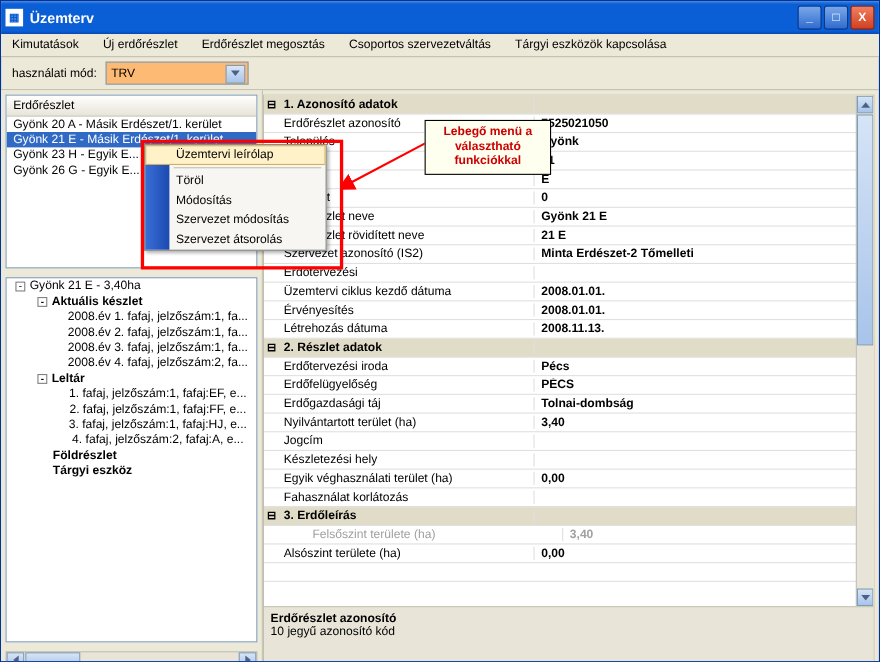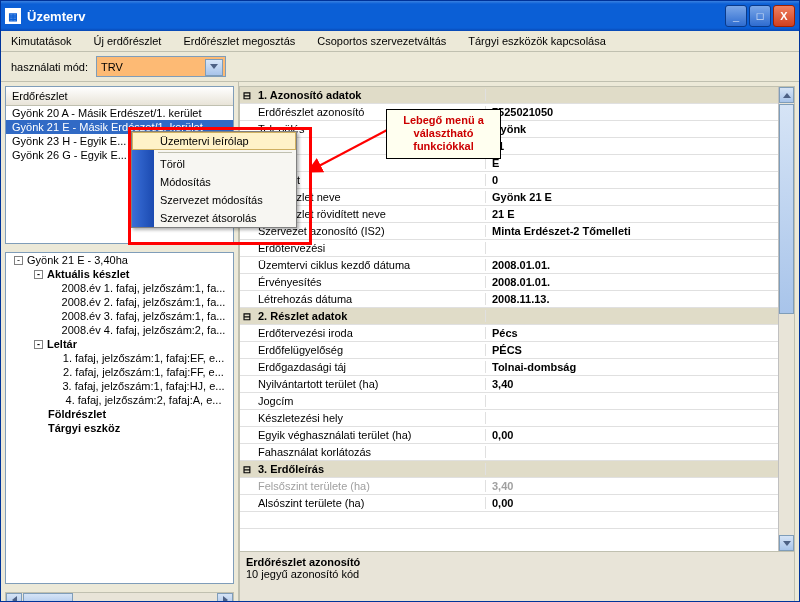--- a/index.html
+++ b/index.html
@@ -32,21 +32,21 @@
 .hscroll .btn { width: 16px; height: 14px; background: linear-gradient(to bottom,#d6e4f6,#a8c4ea); border: 1px solid #7f9db9; position: absolute; top: 0; display:flex; align-items:center; justify-content:center; }
 .hscroll .btn.l { left: 0; } .hscroll .btn.r { right: 0; }
 .hscroll .thumb { position: absolute; left: 17px; width: 50px; height: 14px; top: 0; background: linear-gradient(to bottom,#d6e4f6,#a8c4ea); border: 1px solid #7f9db9; }
 .right { flex: 1; background: #fff4cc; display: flex; flex-direction: column; border: 1px solid #c0c0b0; margin: 4px 4px 4px 0; }
 .propgrid { flex: 1; background: #fff; overflow: hidden; position: relative; }
 .propgrid .pgrow { display: flex; border-bottom: 1px solid #e0e0e0; height: 17px; align-items: center; }
 .propgrid .pgrow.cat { background: #e0dcc8; font-weight: bold; }
 .propgrid .exp { width: 14px; text-align: center; cursor: pointer; font-size: 10px; }
 .propgrid .lbl { width: 232px; padding-left: 4px; white-space: nowrap; overflow: hidden; border-right: 1px solid #e0e0e0; }
 .propgrid .val { flex: 1; padding-left: 6px; font-weight: bold; white-space: nowrap; overflow: hidden; }
-.propgrid .pgrow.disabled { color: #a0a0a0; }
+.propgrid .pgrow.disabled { color: #a0a0a0; padding-left: 26px; }
 .vscroll { width: 16px; background: #e8e4d8; border-left: 1px solid #c0c0c0; position: absolute; right: 0; top: 0; bottom: 0; }
 .vscroll .btn { height: 16px; background: linear-gradient(to bottom,#d6e4f6,#a8c4ea); border: 1px solid #7f9db9; display:flex; align-items:center; justify-content:center; }
 .vscroll .thumb { position: absolute; top: 17px; left: 0; right: 0; height: 210px; background: linear-gradient(to bottom,#d6e4f6,#a8c4ea); border: 1px solid #7f9db9; }
 .descbox { border-top: 1px solid #c0c0b0; padding: 4px 6px; background: #e8e4d8; height: 56px; }
 .descbox .dt { font-weight: bold; }
 .ctxmenu { position: absolute; left: 130px; top: 130px; width: 166px; background: #f7f6f2; border: 1px solid #808080; box-shadow: 2px 2px 3px rgba(0,0,0,.3); z-index: 10; }
 .ctxmenu .stripe { position: absolute; left: 0; top: 0; bottom: 0; width: 22px; background: linear-gradient(to right,#3a6fd8,#1b4ab0); }
 .ctxmenu .mi { position: relative; padding: 3px 8px 3px 28px; cursor: pointer; }
 .ctxmenu .mi.hov { background: #fff2c8; border: 1px solid #d0b060; padding: 2px 7px 2px 27px; }
 .ctxmenu .sep { height: 1px; background: #c0c0b0; margin: 2px 4px 2px 26px; position: relative; }

